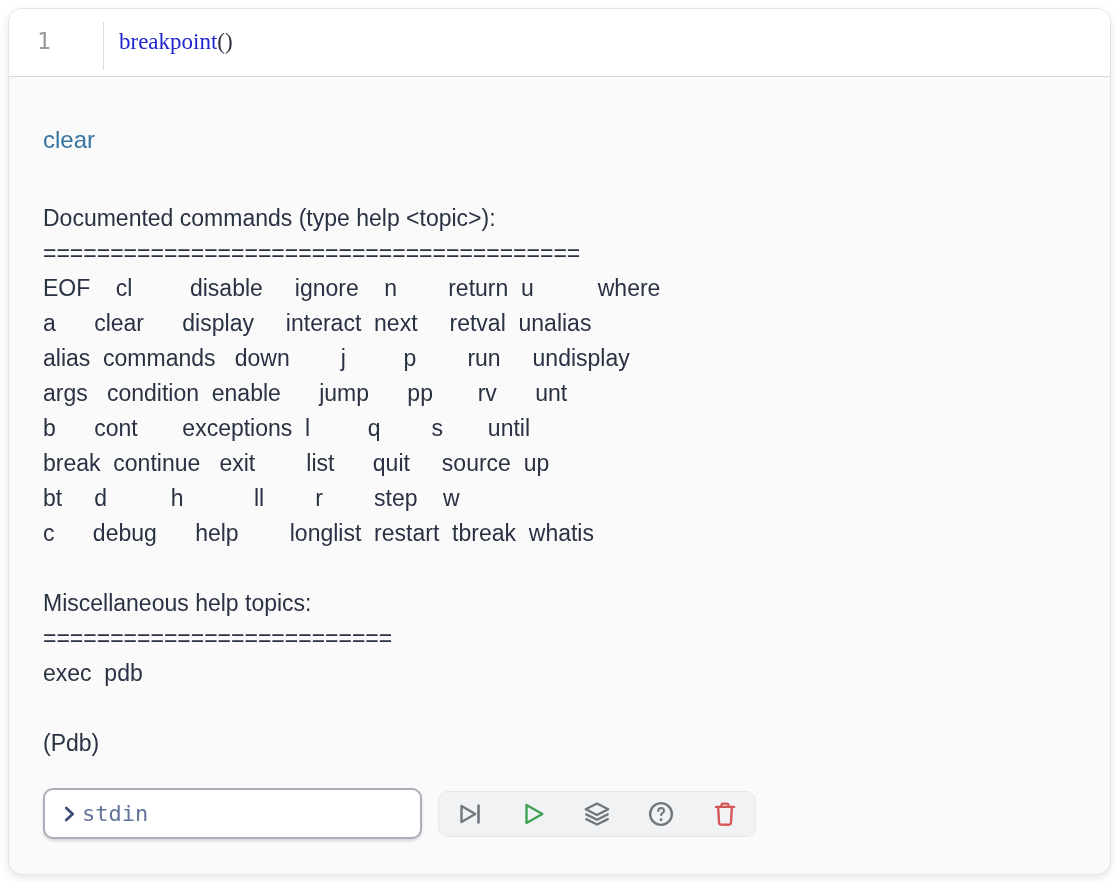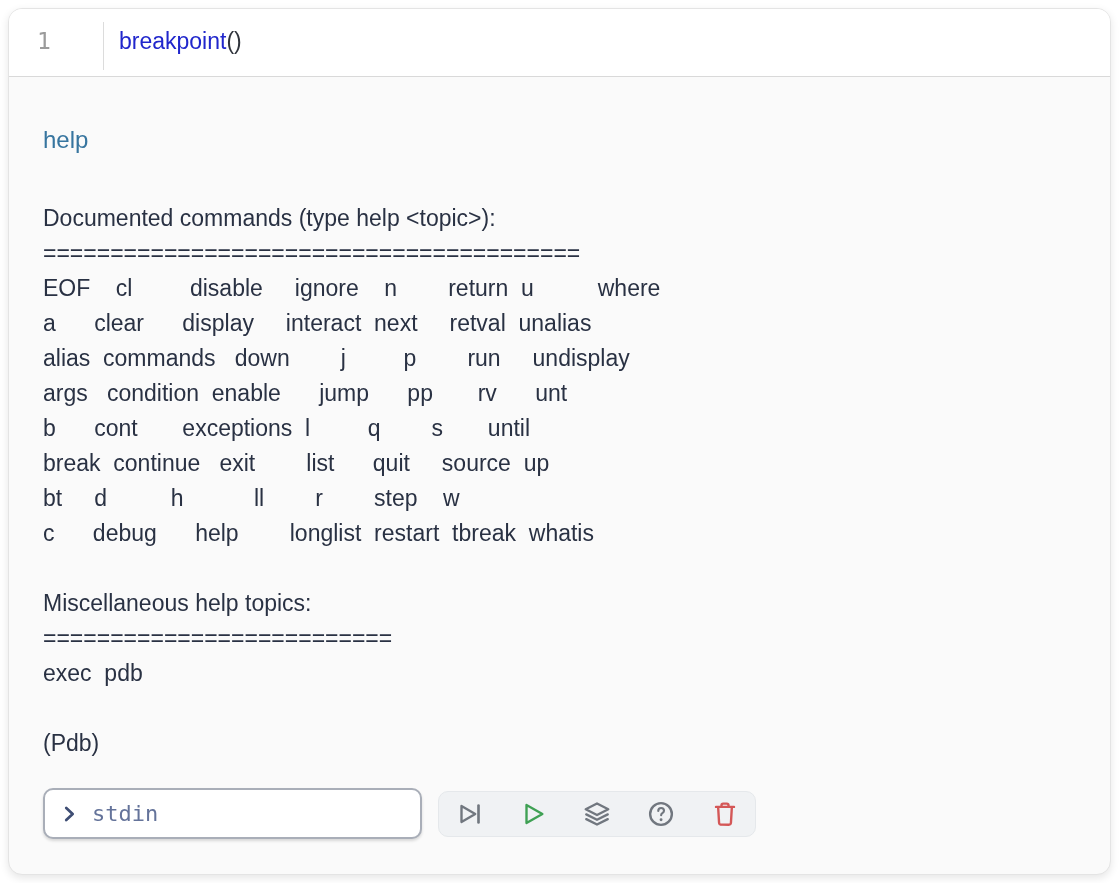--- a/index.html
+++ b/index.html
@@ -9,36 +9,36 @@
     background:#fafafa;border:1px solid #e4e4e4;border-radius:14px;
     box-shadow:0 3px 9px rgba(0,0,0,0.10);overflow:hidden;box-sizing:border-box;
   }
   
   .editor{display:flex;height:67px;background:#ffffff;border-bottom:1px solid #d9d9d9;}
   .gutter{width:95px;position:relative;flex:none;}
   .gutter:after{content:"";position:absolute;right:0;top:13px;bottom:6px;width:1px;background:#dcdcdc;}
   .lineno{display:block;padding-left:28px;line-height:65px;
     font-family:"DejaVu Sans Mono",monospace;font-size:23px;color:#9b9b9b;}
   .code-line{padding-left:15px;line-height:65px;
-    font-family:Liberation Sans, sans-serif;font-size:23px;white-space:pre;}
+    font-family:Liberation Serif, serif;font-size:23px;white-space:pre;}
   .tok-builtin{color:#2026cc;}
   .tok-punct{color:#30343c;}
   
   .output-area{padding:48px 34px 0 34px;}
   .input-echo{font-family:"Liberation Sans",sans-serif;font-size:24px;color:#37759f;
     height:30px;line-height:30px;}
   .console-pre{margin:46px 0 0 0;font-family:Liberation Sans, sans-serif;
     font-size:23px;line-height:35px;color:#293143;white-space:pre;}
   
   .controls{display:flex;align-items:center;margin-top:27px;gap:16px;}
   .stdin-box{width:379px;height:51px;box-sizing:border-box;background:#ffffff;
     border:2px solid #a9aeb8;border-radius:10px;box-shadow:0 2px 3px rgba(0,0,0,0.14);
     display:flex;align-items:center;padding-left:13px;}
   .stdin-box svg{flex:none;}
-  .stdin-box input{border:none;outline:none;background:transparent;margin-left:10px;
+  .stdin-box input{border:none;outline:none;background:transparent;
     font-family:"DejaVu Sans Mono",monospace;font-size:22px;color:#3f4e74;width:300px;}
   .stdin-box input::placeholder{color:#64739a;opacity:1;}
   .toolbar{height:46px;background:#f0f2f4;border:1px solid #e5e8eb;border-radius:10px;
     box-sizing:border-box;display:flex;align-items:center;padding:0 15px;gap:34px;}
   .toolbar button{background:none;border:none;padding:0;margin:0;width:30px;height:30px;
     display:flex;align-items:center;justify-content:center;cursor:pointer;}
   .icon-gray{color:#71777f;}
   .icon-green{color:#3fa154;}
   .icon-red{color:#d45757;}
 </style>
@@ -48,21 +48,21 @@
 <div class="app">
 
   <div class="editor">
     <div class="gutter">
       <span class="lineno">1</span>
     </div>
     <div class="code-line"><span class="tok-builtin">breakpoint</span><span class="tok-punct">()</span></div>
   </div>
 
   <div class="output-area">
-    <div class="input-echo">help</div>
+    <div class="input-echo">clear</div>
 
     <pre class="console-pre">Documented commands (type help &lt;topic&gt;):
 ========================================
 EOF    cl         disable     ignore    n        return  u          where
 a      clear      display     interact  next     retval  unalias
 alias  commands   down        j         p        run     undisplay
 args   condition  enable      jump      pp       rv      unt
 b      cont       exceptions  l         q        s       until
 break  continue   exit        list      quit     source  up
 bt     d          h           ll        r        step    w

